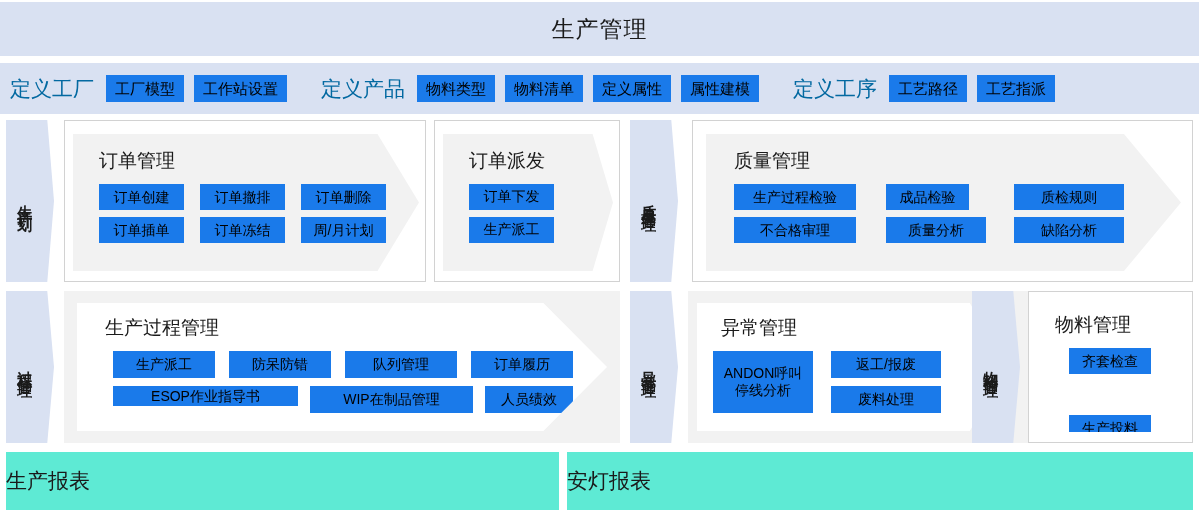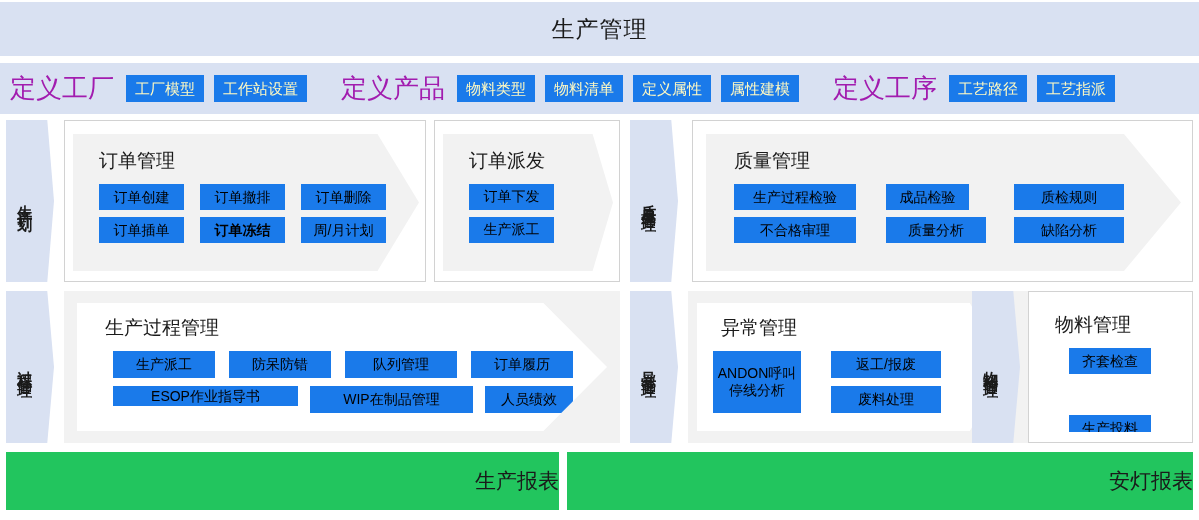--- a/index.html
+++ b/index.html
@@ -21,23 +21,23 @@
   }
   .title-band .txt{font-size:23px;color:#1a1a1a;letter-spacing:1px;}
 
   
   .def-band{
     position:absolute;left:0;top:63px;width:1199px;height:51px;
     background:#d9e1f2;
     display:flex;align-items:center;
   }
   .def-group{display:flex;align-items:center;}
-  .def-label{font-size:26px;color:#a21caf;white-space:nowrap;}
+  .def-label{font-size:21px;color:#0369a1;white-space:nowrap;}
   .chip{
-    background:#1a7aea;color:#fef9c3;font-size:15px;
+    background:#1a7aea;color:#000000;font-size:15px;
     padding:5px 9px;white-space:nowrap;line-height:1.15;
   }
 
   
   .vtab{
     position:absolute;
     background:#d9e1f2;
     clip-path:polygon(0% 0%, 86% 0%, 100% 50%, 86% 100%, 0% 100%);
     display:flex;align-items:center;justify-content:center;
   }
@@ -66,22 +66,22 @@
     position:absolute;font-size:19px;color:#1a1a1a;white-space:nowrap;
   }
   .btn{
     position:absolute;background:#1a7aea;color:#000000;
     font-size:14px;display:flex;align-items:center;justify-content:center;
     text-align:center;box-sizing:border-box;line-height:1.2;
   }
 
   
   .report{
-    position:absolute;background:#22c55e;
-    display:flex;align-items:center;justify-content:flex-end;
+    position:absolute;background:#5eead4;
+    display:flex;align-items:center;justify-content:flex-start;
   }
   .report .txt{font-size:21px;color:#1a1a1a;}
 </style>
 </head>
 <body>
 
 <div class="page">
 
   <div class="title-band">
     <span class="txt">生产管理</span>
@@ -115,21 +115,21 @@
     <span class="vtxt">生产计划</span>
   </div>
 
   <div class="card" style="left:64px;top:120px;width:362px;height:162px;">
     <div class="arrow-panel" style="left:8px;top:13px;width:346px;height:137px;">
       <span class="panel-title" style="left:26px;top:14px;">订单管理</span>
       <div class="btn" style="left:26px;top:50px;width:85px;height:26px;">订单创建</div>
       <div class="btn" style="left:127px;top:50px;width:85px;height:26px;">订单撤排</div>
       <div class="btn" style="left:228px;top:50px;width:85px;height:26px;">订单删除</div>
       <div class="btn" style="left:26px;top:83px;width:85px;height:26px;">订单插单</div>
-      <div class="btn" style="left:127px;top:83px;width:85px;height:26px;font-weight:bold;">订单冻结</div>
+      <div class="btn" style="left:127px;top:83px;width:85px;height:26px;">订单冻结</div>
       <div class="btn" style="left:228px;top:83px;width:85px;height:26px;">周/月计划</div>
     </div>
   </div>
 
   <div class="card" style="left:434px;top:120px;width:186px;height:162px;">
     <div class="arrow-panel" style="left:8px;top:13px;width:170px;height:137px;font-family:Liberation Serif, serif;">
       <span class="panel-title" style="left:26px;top:14px;">订单派发</span>
       <div class="btn" style="left:26px;top:50px;width:85px;height:26px;">订单下发</div>
       <div class="btn" style="left:26px;top:83px;width:85px;height:26px;">生产派工</div>
     </div>
@@ -168,21 +168,21 @@
     </div>
   </div>
 
   <div class="vtab" style="left:630px;top:291px;width:48px;height:152px;">
     <span class="vtxt">异常管理</span>
   </div>
 
   <div class="card plain" style="left:688px;top:291px;width:340px;height:152px;">
     <div class="arrow-panel white" style="left:9px;top:12px;width:310px;height:128px;">
       <span class="panel-title" style="left:24px;top:12px;">异常管理</span>
-      <div class="btn" style="left:16px;top:48px;width:88px;height:62px;padding:0 4px;">ANDON呼叫 停线分析</div>
+      <div class="btn" style="left:16px;top:48px;width:100px;height:62px;padding:0 4px;">ANDON呼叫 停线分析</div>
       <div class="btn" style="left:134px;top:48px;width:110px;height:27px;">返工/报废</div>
       <div class="btn" style="left:134px;top:83px;width:110px;height:27px;">废料处理</div>
     </div>
   </div>
 
   <div class="vtab" style="left:972px;top:291px;width:48px;height:152px;">
     <span class="vtxt">物料管理</span>
   </div>
 
   <div class="card" style="left:1028px;top:291px;width:165px;height:152px;">

